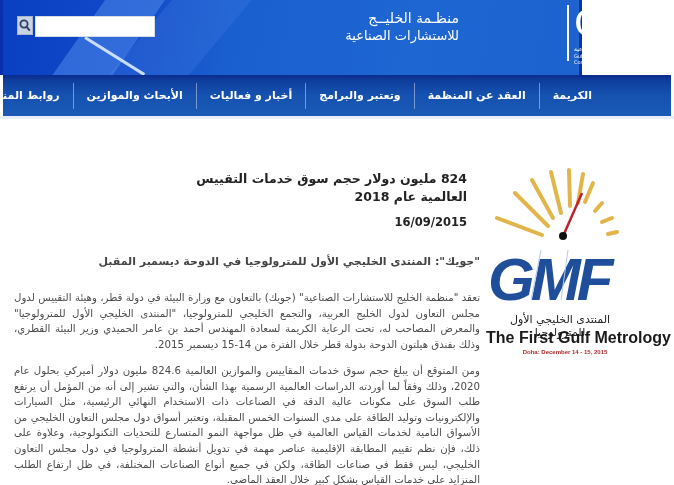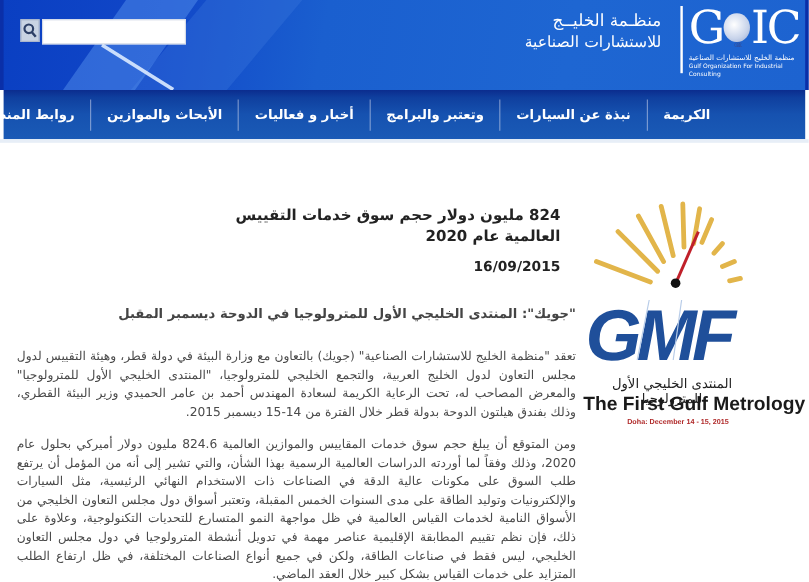--- a/index.html
+++ b/index.html
@@ -1,20 +1,20 @@
 <!DOCTYPE html>
 <html><head>
 <meta charset="utf-8">
 <style>
   * { box-sizing: border-box; margin: 0; padding: 0; }
   html, body { width: 674px; height: 485px; overflow: hidden; background: #ffffff; }
   body { font-family: "DejaVu Sans", sans-serif; position: relative; }
 
   .header {
-    position: absolute; left: 0; top: 0; width: 674px; height: 75px;
+    position: absolute; left: 0; top: 0; width: 582px; height: 75px;
     background: linear-gradient(100deg, #0a3fc2 0%, #1147c8 20%, #1a5fcf 40%, #1e66d2 70%, #1d63d0 100%);
     overflow: hidden;
   }
   .header .streak1 {
     position: absolute; left: 70px; top: -20px; width: 60px; height: 140px;
     background: rgba(90,150,240,0.45); transform: skewX(-35deg);
   }
   .header .streak2 {
     position: absolute; left: 85px; top: 36px; width: 70px; height: 3px;
     background: rgba(220,235,255,0.9); transform: rotate(32deg); transform-origin: left center;
@@ -118,30 +118,30 @@
         </span>
       <span>IC</span>
     </div>
     <div class="sub-ar">منظمة الخليج للاستشارات الصناعية</div>
     <div class="sub-en">Gulf Organization For Industrial Consulting</div>
   </div>
 </div>
 
 <nav class="nav">
   <div class="item">الكريمة</div>
-  <div class="item">نبذة عن السيارات</div>
+  <div class="item">العقد عن المنظمة</div>
   <div class="item">وتعتبر والبرامج</div>
   <div class="item">أخبار و فعاليات</div>
   <div class="item">الأبحاث والموازين</div>
   <div class="item">روابط المنظمة</div>
 </nav>
 <div class="nav-bottom"></div>
 
 <div class="article">
-  <div class="title">824 مليون دولار حجم سوق خدمات التقييس العالمية عام 2020</div>
+  <div class="title">824 مليون دولار حجم سوق خدمات التقييس العالمية عام 2018</div>
   <div class="date">16/09/2015</div>
 </div>
 
 <div class="subtitle">"جويك": المنتدى الخليجي الأول للمترولوجيا في الدوحة ديسمبر المقبل</div>
 
 <p class="para p1">تعقد "منظمة الخليج للاستشارات الصناعية" (جويك) بالتعاون مع وزارة البيئة في دولة قطر، وهيئة التقييس لدول مجلس التعاون لدول الخليج العربية، والتجمع الخليجي للمترولوجيا، "المنتدى الخليجي الأول للمترولوجيا" والمعرض المصاحب له، تحت الرعاية الكريمة لسعادة المهندس أحمد بن عامر الحميدي وزير البيئة القطري، وذلك بفندق هيلتون الدوحة بدولة قطر خلال الفترة من 14-15 ديسمبر 2015.</p>
 <p class="para p2">ومن المتوقع أن يبلغ حجم سوق خدمات المقاييس والموازين العالمية 824.6 مليون دولار أميركي بحلول عام 2020، وذلك وفقاً لما أوردته الدراسات العالمية الرسمية بهذا الشأن، والتي تشير إلى أنه من المؤمل أن يرتفع طلب السوق على مكونات عالية الدقة في الصناعات ذات الاستخدام النهائي الرئيسية، مثل السيارات والإلكترونيات وتوليد الطاقة على مدى السنوات الخمس المقبلة، وتعتبر أسواق دول مجلس التعاون الخليجي من الأسواق النامية لخدمات القياس العالمية في ظل مواجهة النمو المتسارع للتحديات التكنولوجية، وعلاوة على ذلك، فإن نظم تقييم المطابقة الإقليمية عناصر مهمة في تدويل أنشطة المترولوجيا في دول مجلس التعاون الخليجي، ليس فقط في صناعات الطاقة، ولكن في جميع أنواع الصناعات المختلفة، في ظل ارتفاع الطلب المتزايد على خدمات القياس بشكل كبير خلال العقد الماضي.</p>
 
 <svg class="gmf" viewBox="0 0 150 150">
   <g stroke="#e2b54a" stroke-width="4" stroke-linecap="round">

